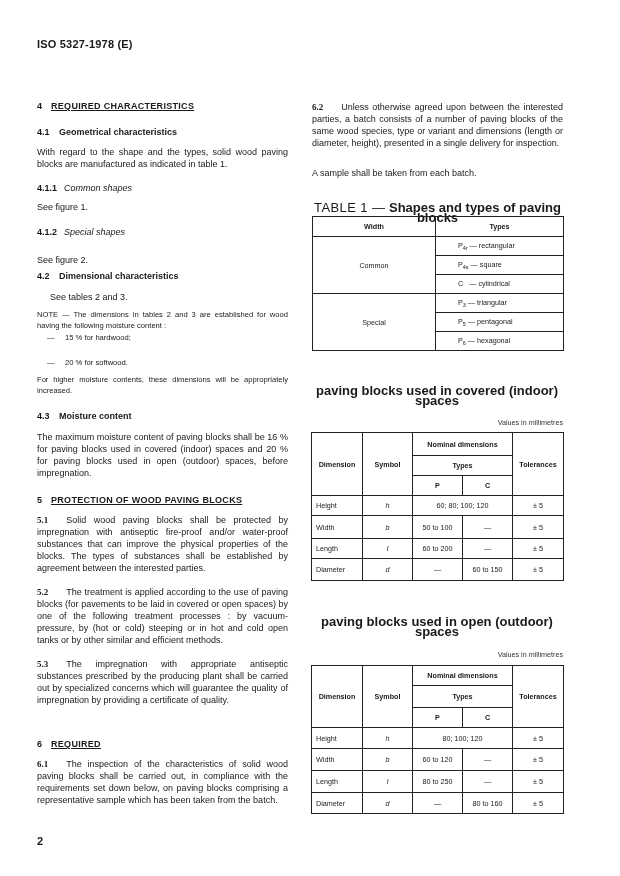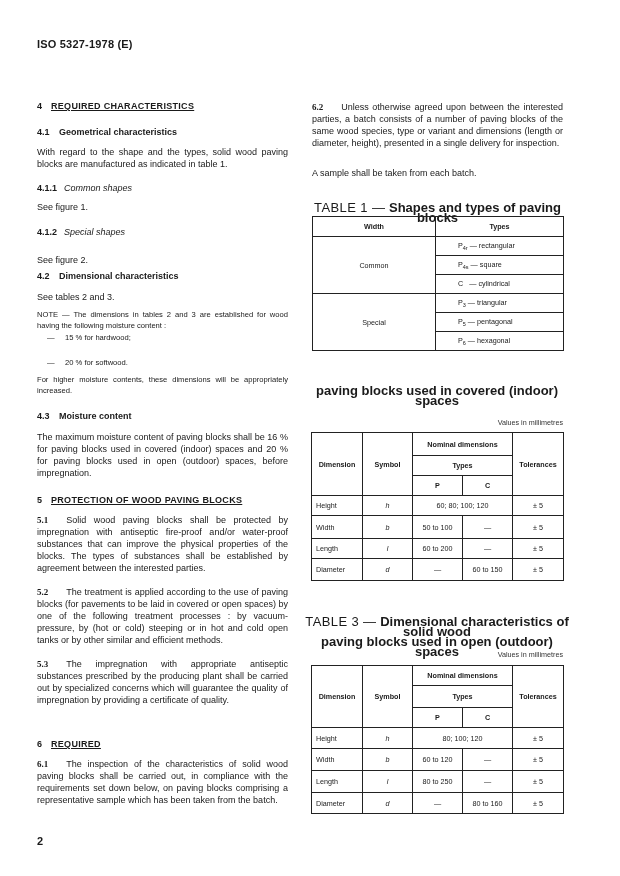--- a/index.html
+++ b/index.html
@@ -55,21 +55,21 @@
 <div class="abs col-l p" style="top:201px;">See figure 1.</div>
 
 <div class="abs col-l h3" style="top:227px;">
   <span class="num">4.1.2</span><span class="ttl">Special shapes</span>
 </div>
 <div class="abs col-l p" style="top:245px;margin-top:9px;">See figure 2.</div>
 
 <div class="abs col-l h2" style="top:271px;">
   <span class="num">4.2</span><span>Dimensional characteristics</span>
 </div>
-<div class="abs col-l p" style="top:291px;">See tables 2 and 3.</div>
+<div class="abs col-l p" style="top:291px;margin-left:13px;">See tables 2 and 3.</div>
 <div class="abs col-l note" style="top:309px;">NOTE — The dimensions in tables 2 and 3 are established for wood having the following moisture content :</div>
 <div class="abs col-l dash" style="top:332px;">
   <span class="d">—</span><span>15 % for hardwood;</span>
 </div>
 <div class="abs col-l dash" style="top:357px;">
   <span class="d">—</span><span>20 % for softwood.</span>
 </div>
 <div class="abs col-l note" style="top:374px;">For higher moisture contents, these dimensions will be appropriately increased.</div>
 
 <div class="abs col-l h2" style="top:411px;">
@@ -191,21 +191,20 @@
     <td class="left">Diameter</td>
     <td class="sym">d</td>
     <td>—</td>
     <td>60 to 150</td>
     <td>± 5</td>
   </tr>
 </tbody>
   </table>
 
 <div class="abs caption" style="left:300px; width:274px; top:617px;">
-  <div><span class="lbl">TABLE 3 —</span> <span class="b">Dimensional characteristics of solid wood</span></div>
   <div class="b">paving blocks used in open (outdoor) spaces</div>
 </div>
 <div class="abs col-r units" style="top:650px;">Values in millimetres</div>
 <table class="abs t" style="left:311px; top:665px; width:252px;">
   <colgroup>
       <col style="width:51px">
       <col style="width:50px">
       <col style="width:50px">
       <col style="width:50px">
       <col style="width:51px">

